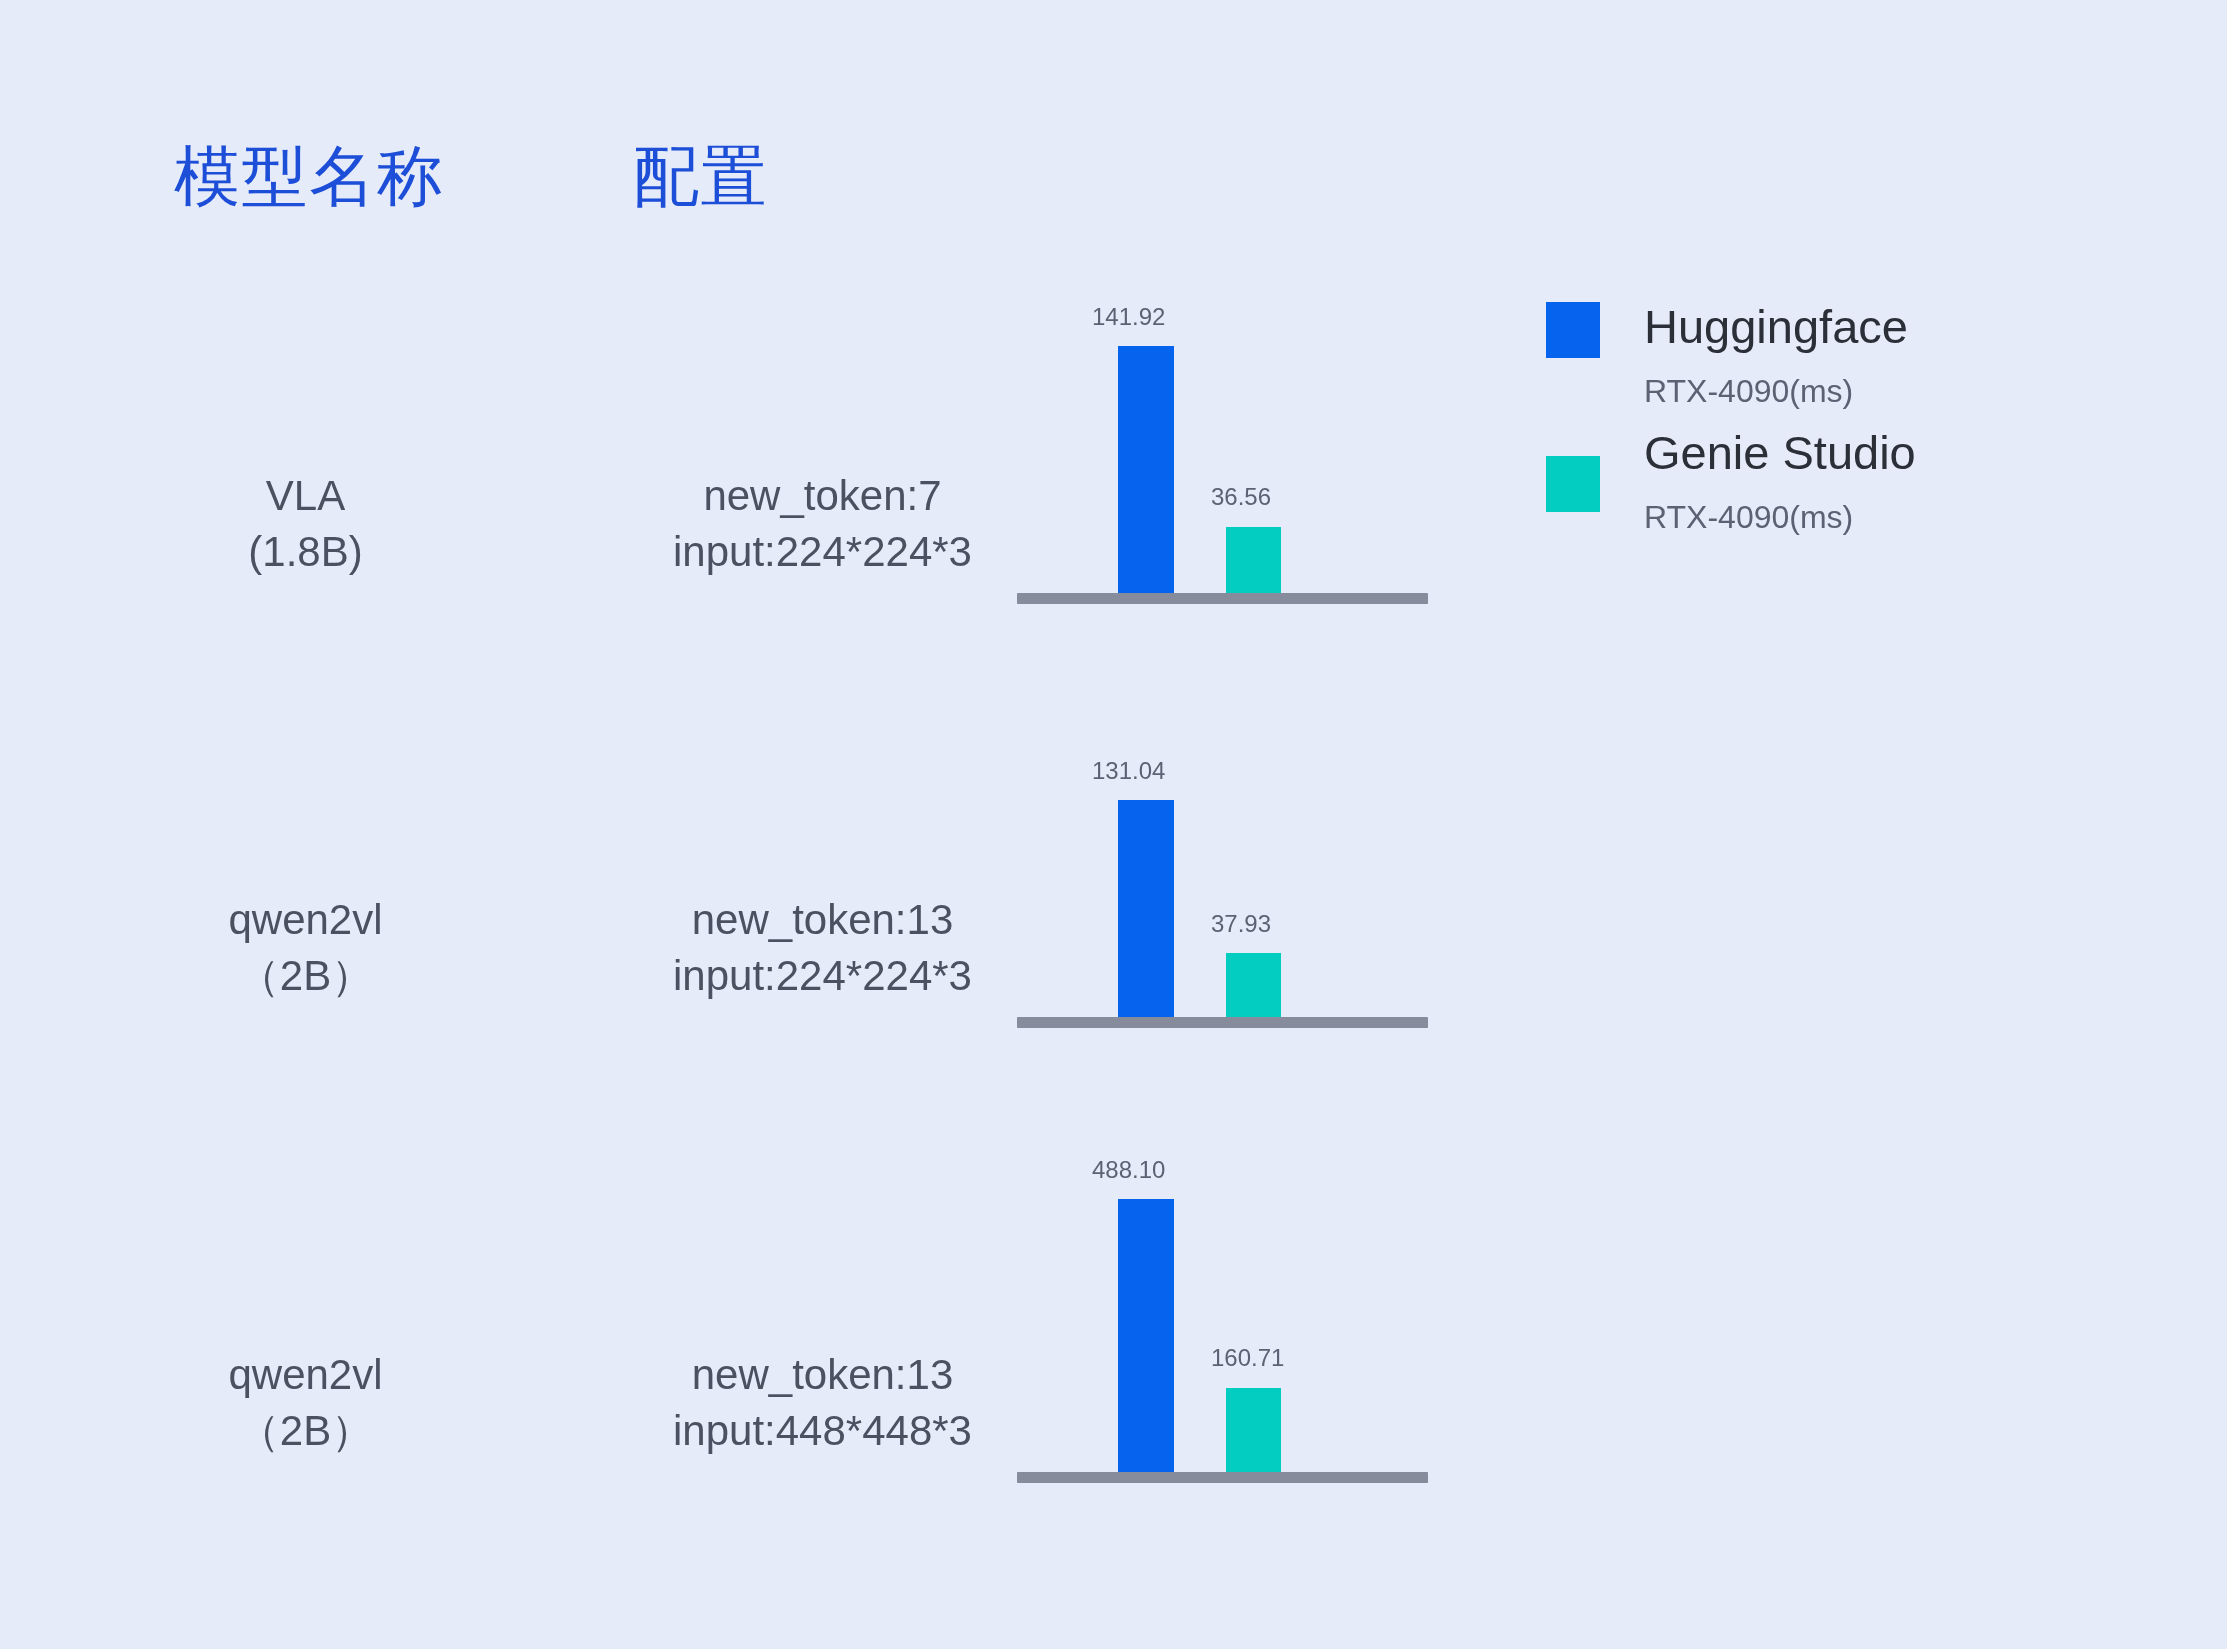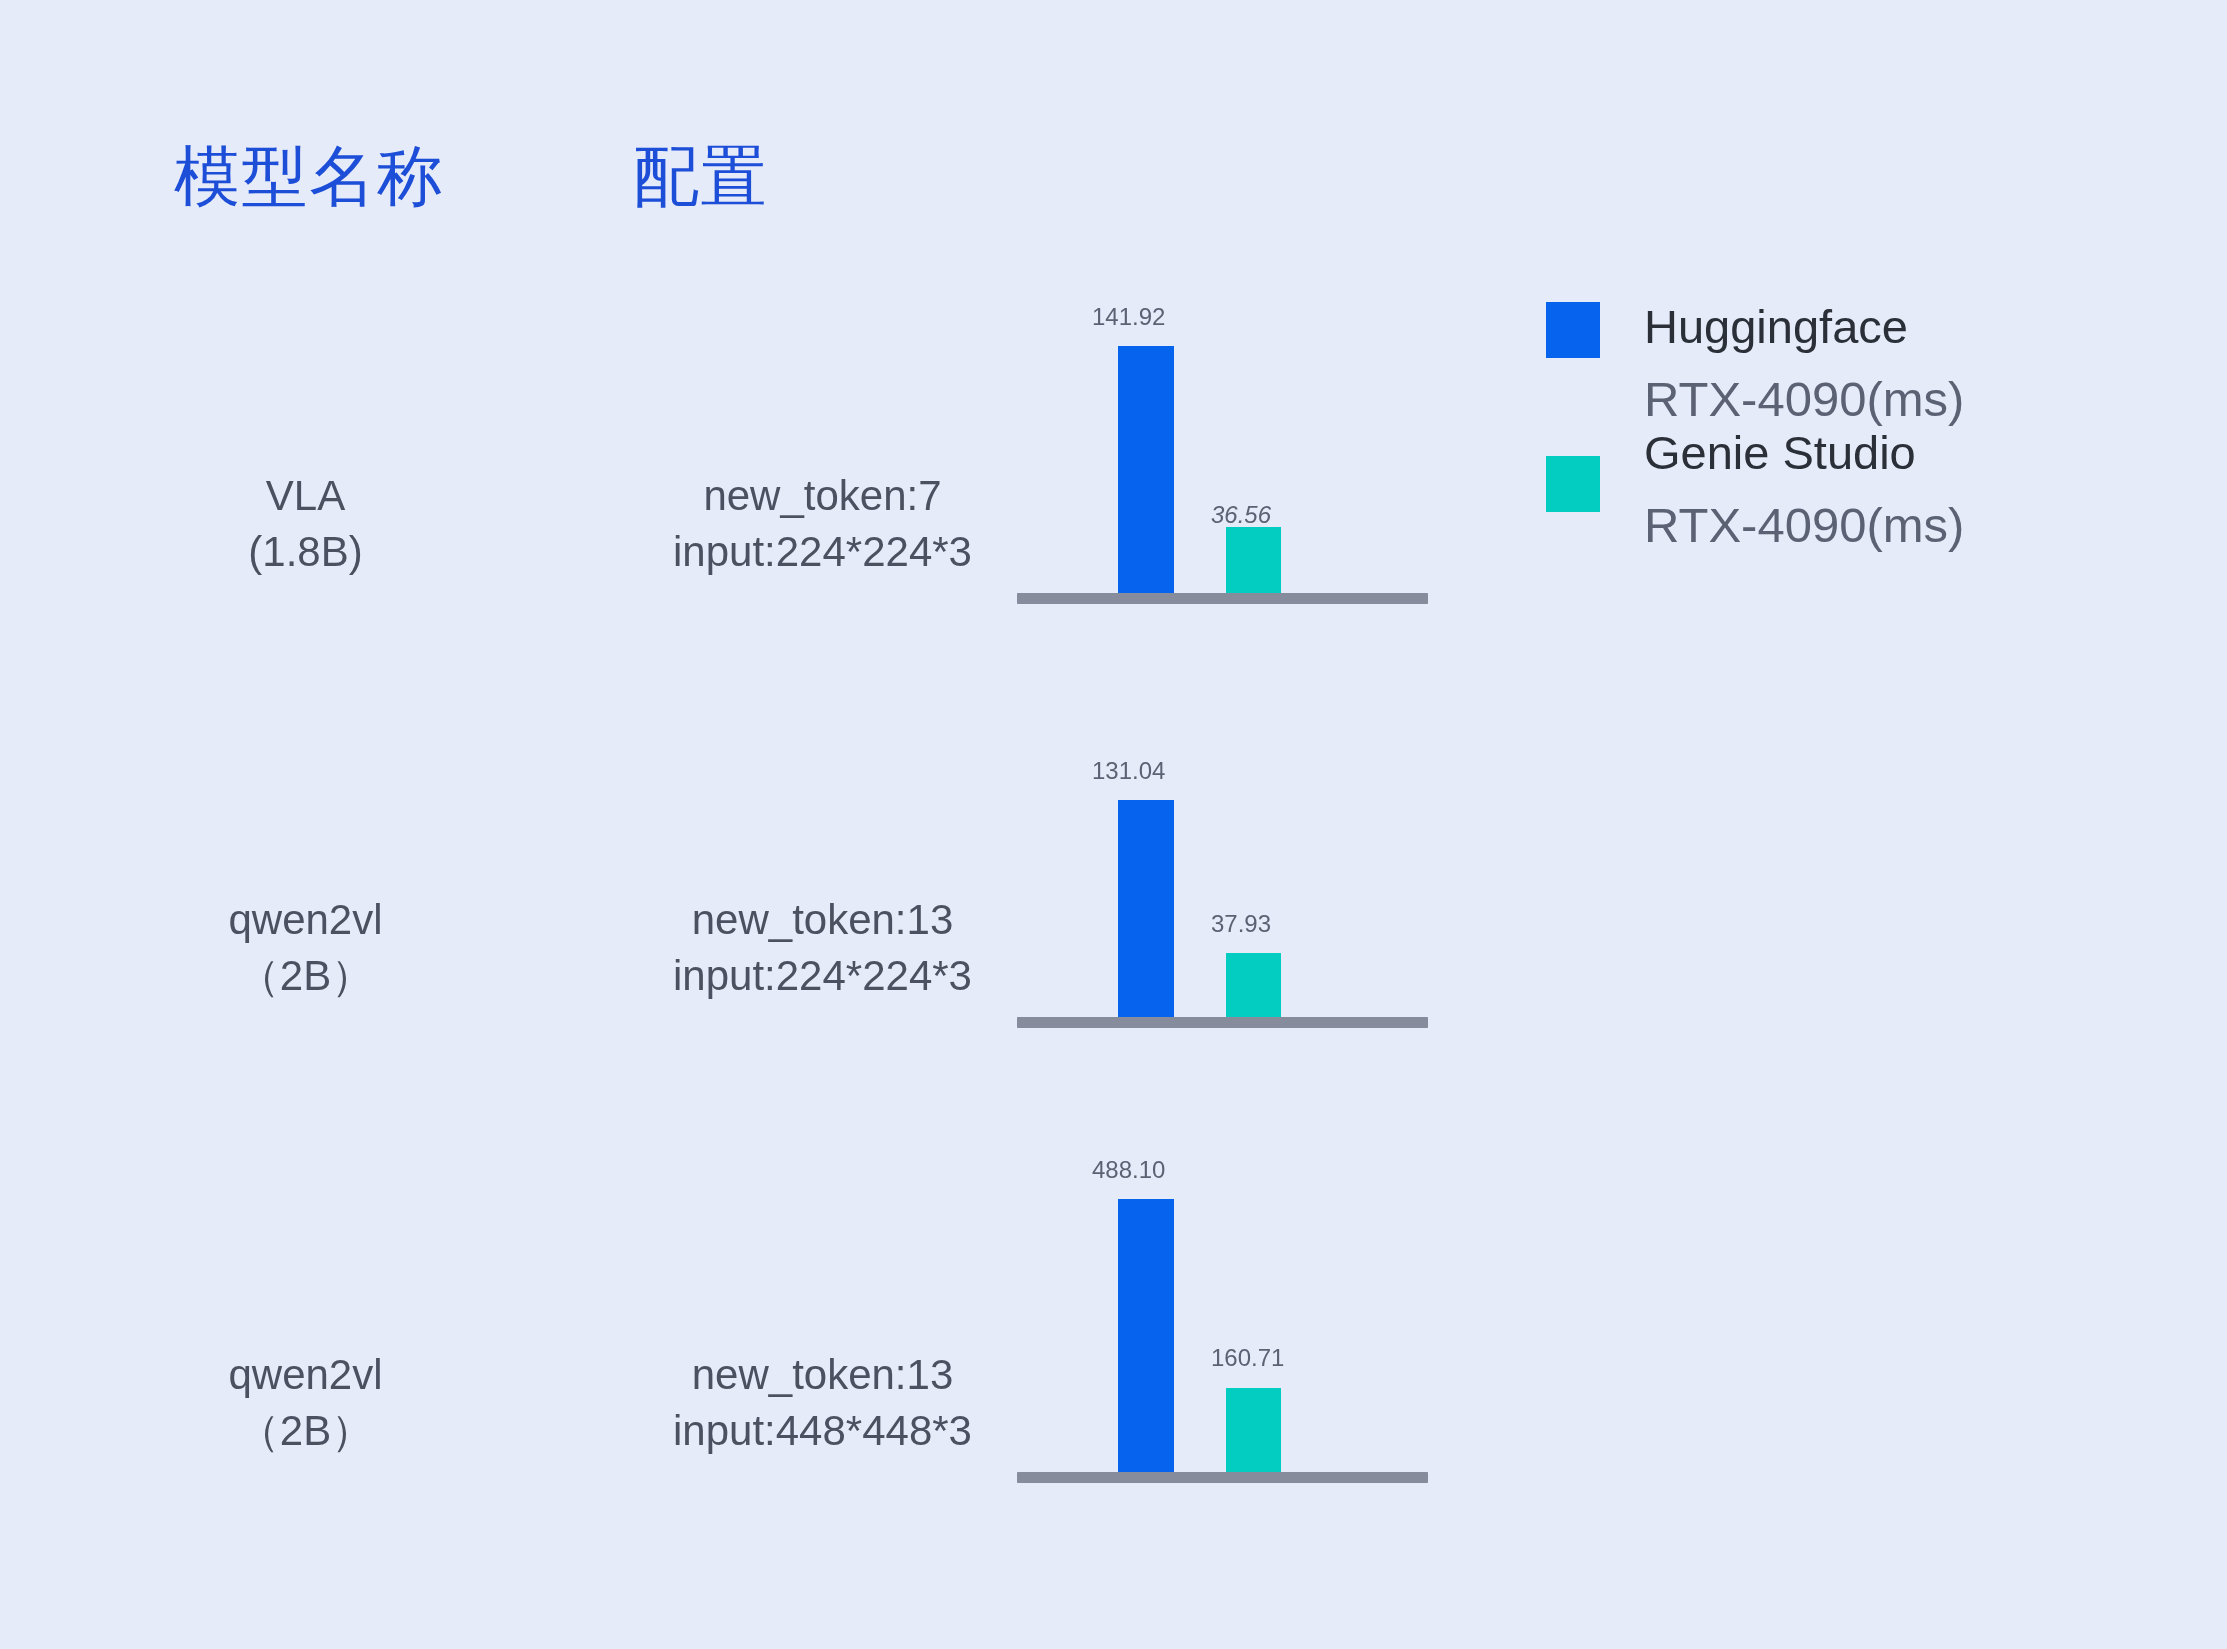--- a/index.html
+++ b/index.html
@@ -159,21 +159,21 @@
   .legend-title {
     display: block;
     color: #2b2f38;
     font-size: 47px;
     line-height: 1;
     white-space: nowrap;
   }
   .legend-sub {
     display: block;
     color: #5b6273;
-    font-size: 49px;
+    font-size: 32px;
     line-height: 1;
     white-space: nowrap;
     margin-top: 25px;
   }
   #legend-item-huggingface .legend-text { top: 33px; margin-top: 35px; }
   #legend-item-genie       .legend-text { top: 0px; }
 </style>
 </head>
 <body style="background: rgb(229, 235, 249);">
 
@@ -189,21 +189,21 @@
     </div>
     <div class="label-block label-config">
       <span class="label-line">new_token:7</span>
       <span class="label-line">input:224*224*3</span>
     </div>
     <div class="chart">
       <div class="bar-wrap">
         <div class="bar bar-blue" style="height: 252px; background: rgb(5, 99, 238);"></div>
         <div class="bar bar-teal" style="height: 71px; background: rgb(3, 205, 192);"></div>
         <div class="value-label value-blue" style="bottom: 269px;">141.92</div>
-        <div class="value-label value-teal" style="bottom: 71px; font-style: italic;">36.56</div>
+        <div class="value-label value-teal" style="bottom: 89px;">36.56</div>
       </div>
       <div class="baseline"></div>
     </div>
   </div>
 
   <div class="row row-2">
     <div class="label-block label-model">
       <span class="label-line">qwen2vl</span>
       <span class="label-line">（2B）</span>
     </div>

